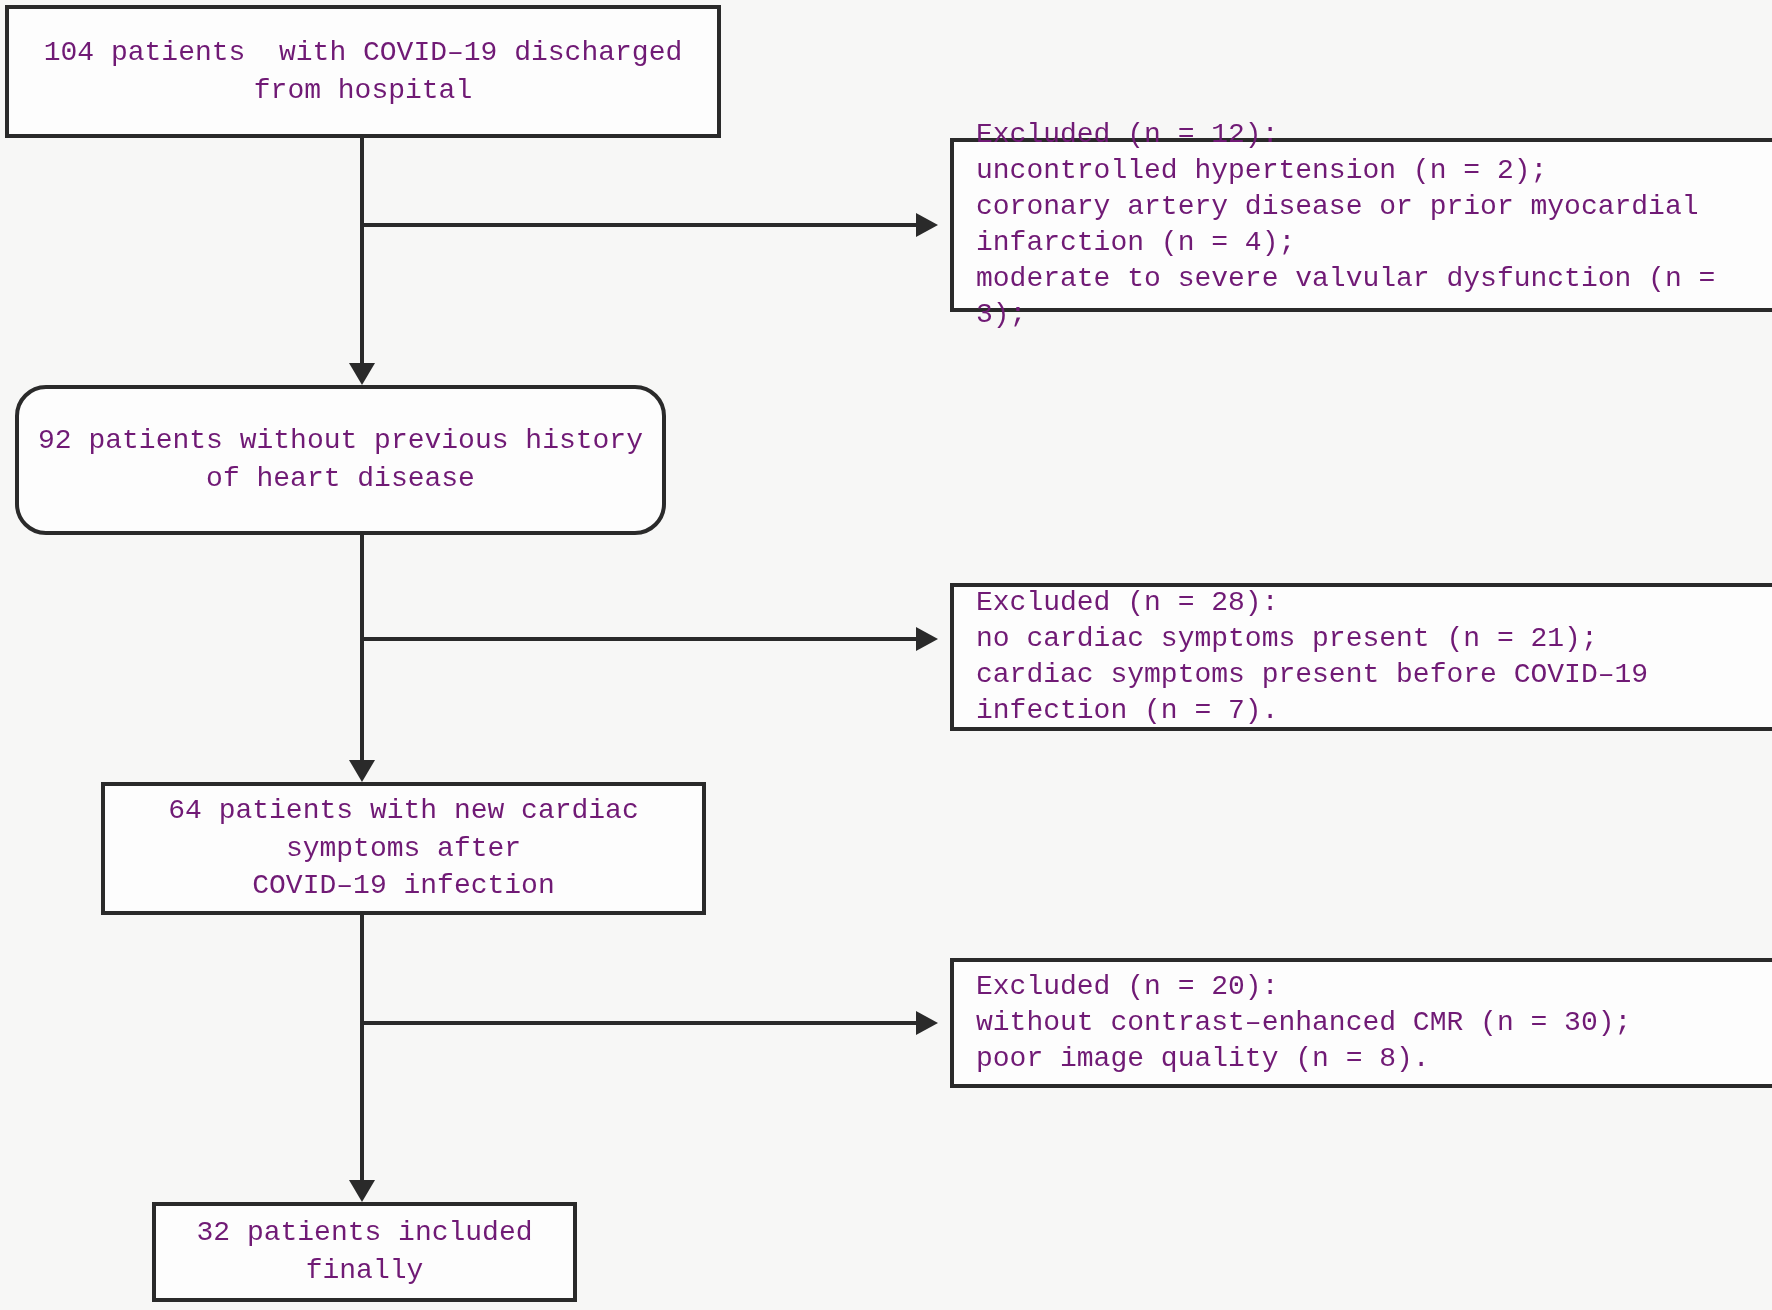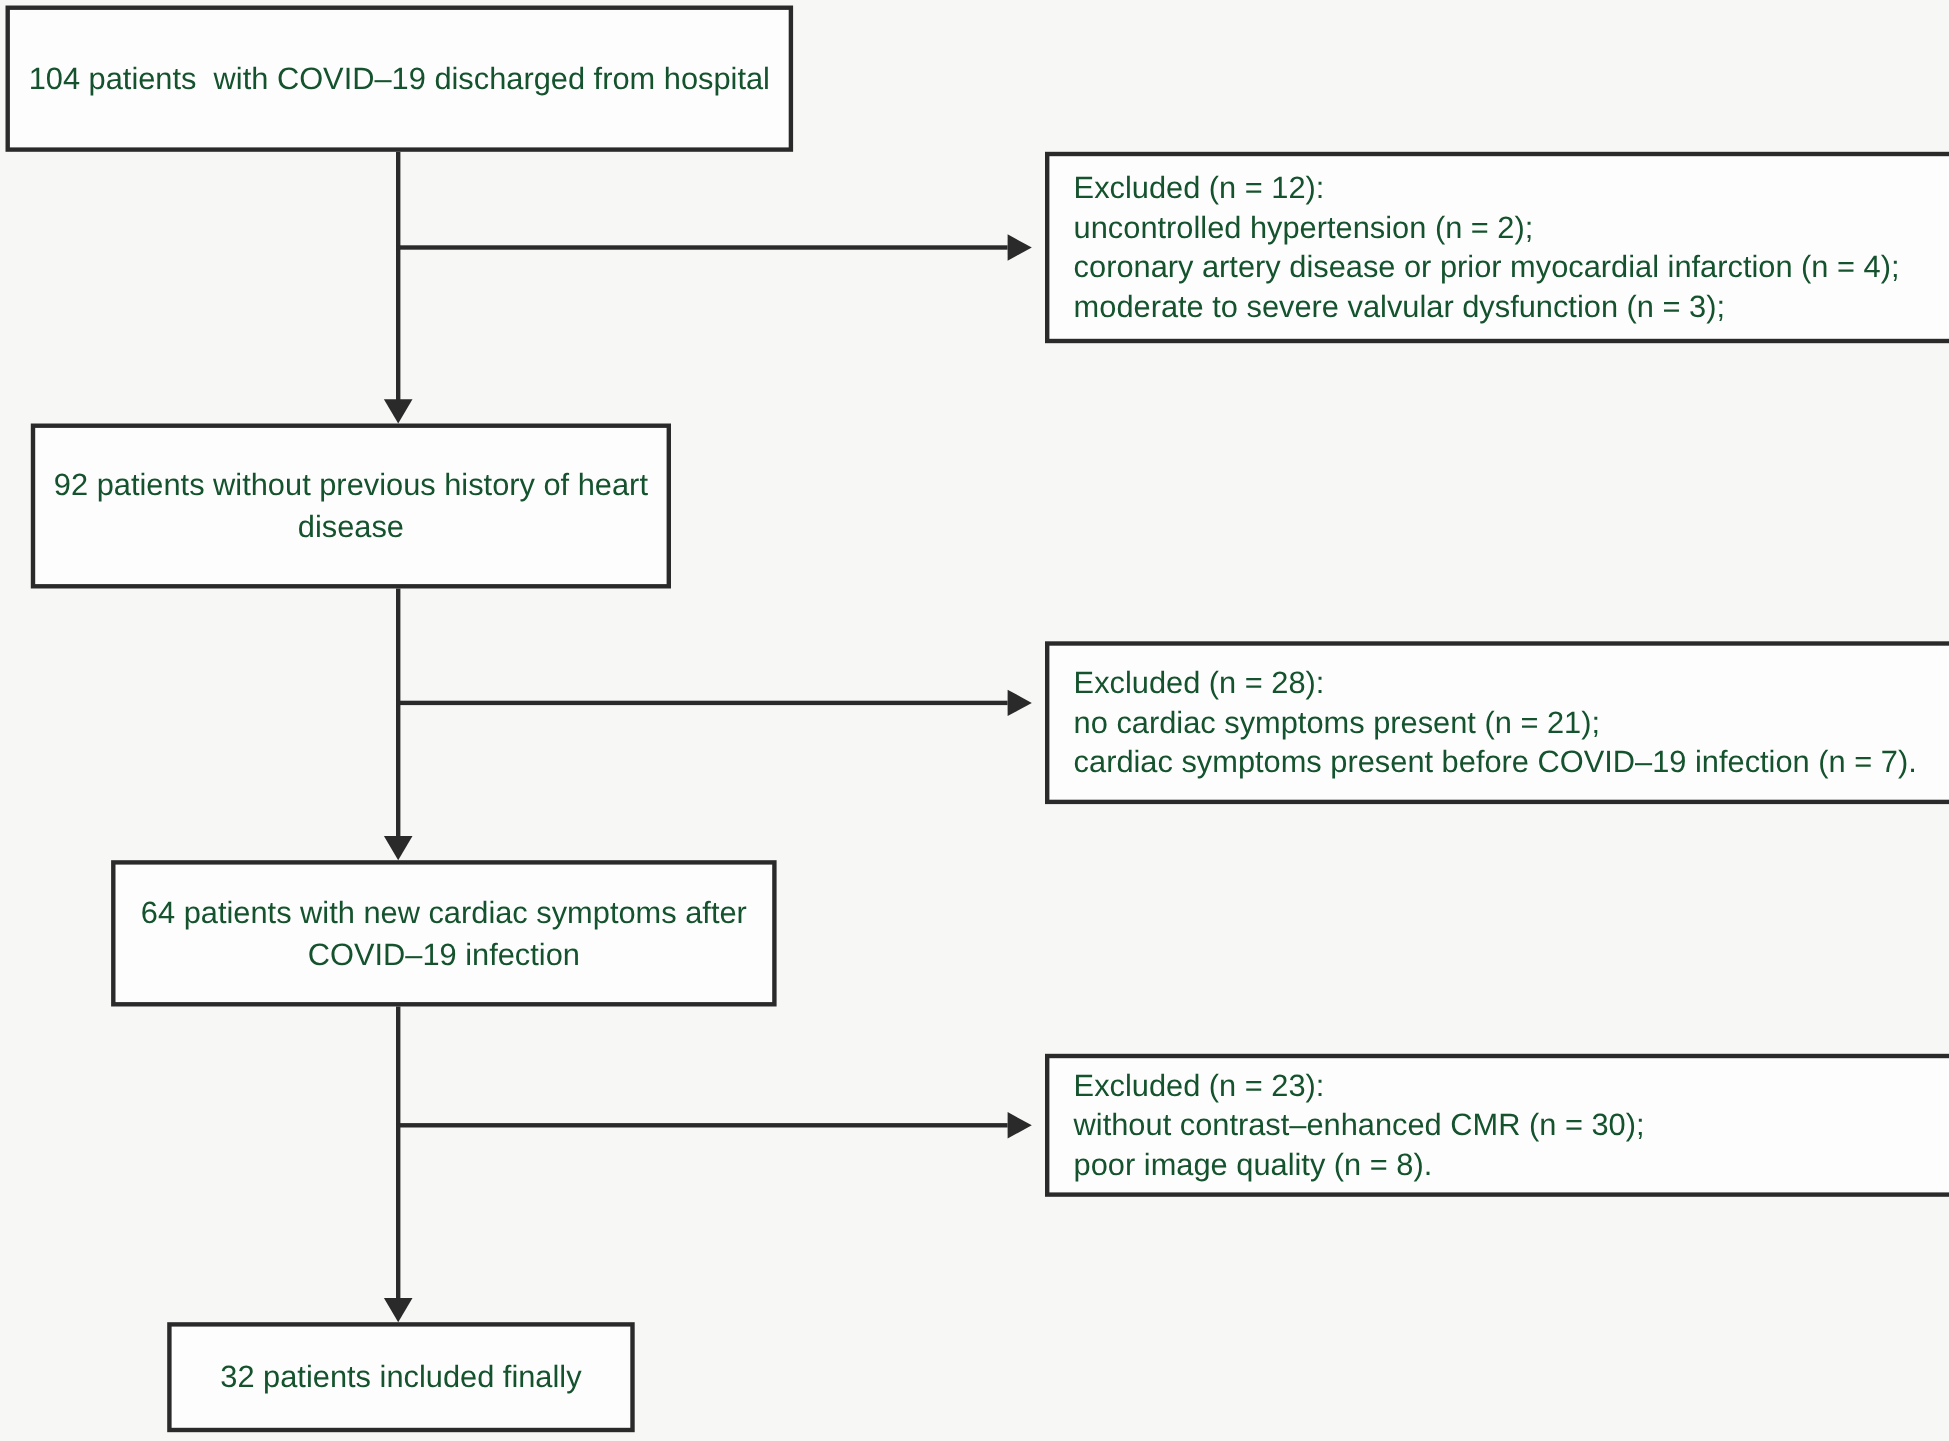--- a/index.html
+++ b/index.html
@@ -6,22 +6,23 @@
     margin: 0;
     padding: 0;
     background: #f7f7f6;
     font-family: "Liberation Sans", sans-serif;
   }
   .canvas {
     position: relative;
     width: 1772px;
     height: 1310px;
     background: #f7f7f6;
-    color: #14532d;
+    color: #701a75;
     overflow: hidden;
+    font-family: Liberation Mono, monospace;
   }
   .node {
     position: absolute;
     background: #fdfdfd;
     border: 4px solid #2a2a2a;
     box-sizing: border-box;
     display: flex;
     align-items: center;
     justify-content: center;
     text-align: center;
@@ -64,21 +65,21 @@
   .arrow-right {
     position: absolute;
     width: 0;
     height: 0;
     border-top: 12px solid transparent;
     border-bottom: 12px solid transparent;
     border-left: 22px solid #2a2a2a;
   }
   
   #node-0 { left: 5px;   top: 5px;    width: 716px; height: 133px; }
-  #node-1 { left: 28px;  top: 385px;  width: 582px; height: 150px; }
+  #node-1 { left: 15px;  top: 385px;  width: 651px; height: 150px; border-radius: 31px; }
   #node-2 { left: 69px;  top: 782px;  width: 605px; height: 133px; margin-left: 32px; }
   #node-3 { left: 152px; top: 1202px; width: 425px; height: 100px; }
   
   #excl-0 { left: 938px; top: 138px;  width: 830px; height: 174px; }
   #excl-1 { left: 938px; top: 583px;  width: 830px; height: 148px; }
   #excl-2 { left: 938px; top: 958px;  width: 830px; height: 130px; }
   
   #v1 { left: 360px; top: 138px; height: 228px; }
   #v2 { left: 360px; top: 535px; height: 228px; }
   #v3 { left: 360px; top: 915px; height: 268px; }
@@ -110,21 +111,21 @@
     <div>moderate to severe valvular dysfunction (n = 3);</div>
   </div>
 
   <div class="excl" id="excl-1">
     <div>Excluded (n = 28):</div>
     <div>no cardiac symptoms present (n = 21);</div>
     <div>cardiac symptoms present before COVID–19 infection (n = 7).</div>
   </div>
 
   <div class="excl" id="excl-2">
-    <div>Excluded (n = 23):</div>
+    <div>Excluded (n = 20):</div>
     <div>without contrast–enhanced CMR (n = 30);</div>
     <div>poor image quality (n = 8).</div>
   </div>
 
   <div class="vline" id="v1"></div>
   <div class="arrow-down" id="a1"></div>
 
   <div class="vline" id="v2"></div>
   <div class="arrow-down" id="a2"></div>
 

